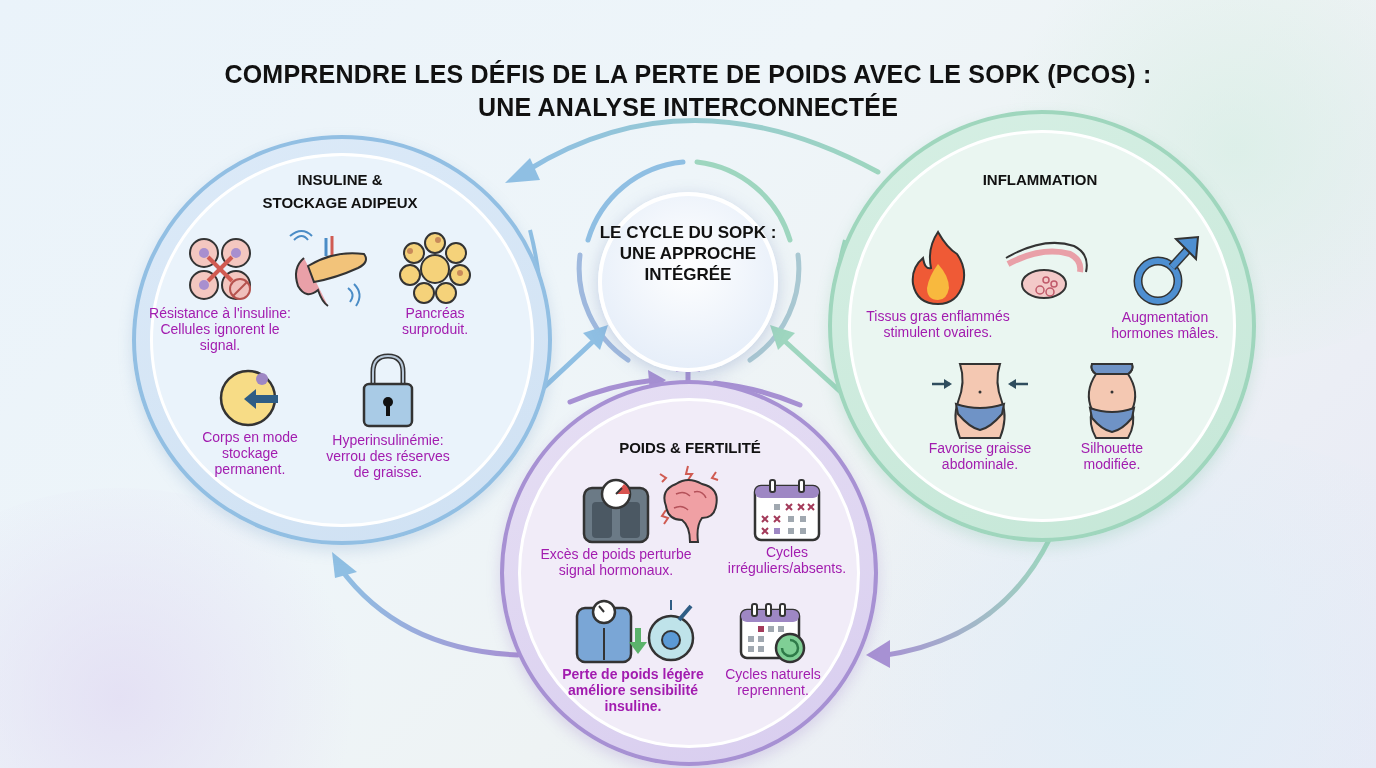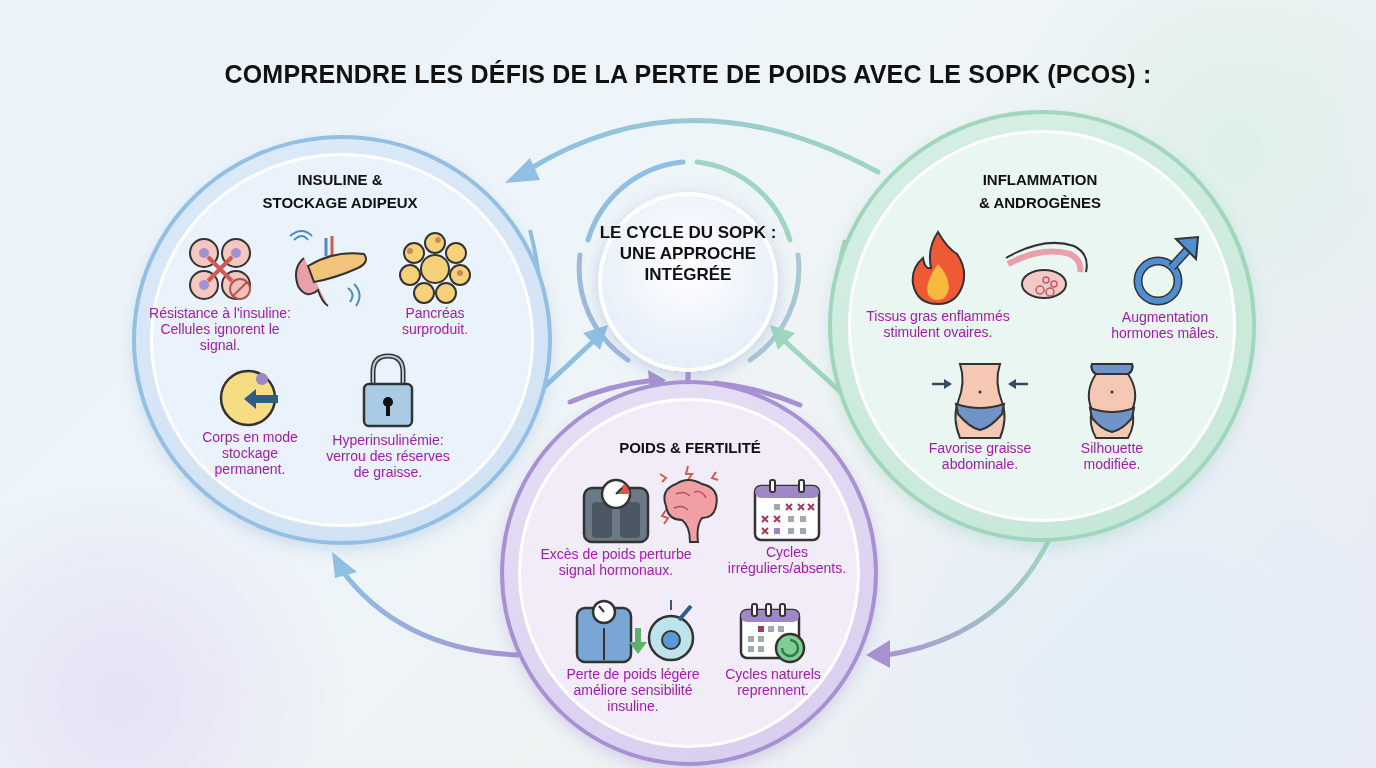--- a/index.html
+++ b/index.html
@@ -49,20 +49,21 @@
 </style>
 </head>
 <body>
 
 <div class="bg-blob-tr"></div>
 <div class="bg-blob-bl"></div>
 <div class="bg-blob-br"></div>
 
 <div class="title">
   <div>COMPRENDRE LES DÉFIS DE LA PERTE DE POIDS AVEC LE SOPK (PCOS) :</div>
+  <div>UNE ANALYSE INTERCONNECTÉE</div>
 </div>
 
 <svg class="connectors" width="1376" height="768">
   <defs>
     <linearGradient id="gTop" x1="0" x2="1">
         <stop offset="0" stop-color="#8fbfe3"></stop>
         <stop offset="1" stop-color="#9ed6bf"></stop>
       </linearGradient>
     <linearGradient id="gLeftBot" x1="0" x2="1">
         <stop offset="0" stop-color="#8fbfe3"></stop>
@@ -190,21 +191,20 @@
 </div>
 
 <div class="ring ring-center"></div>
 <div class="center-title">LE CYCLE DU SOPK : UNE APPROCHE INTÉGRÉE</div>
 
 <div class="ring ring-green">
   <div class="inner"></div>
 </div>
 <div class="section-title" style="left:890px; top:168px; width:300px;">
   <div>INFLAMMATION</div>
-  <div>&amp; ANDROGÈNES</div>
 </div>
 
 <div class="item" style="left:858px; top:228px; width:160px;">
   <svg class="icon" width="62" height="80" viewBox="0 0 62 80">
     <path d="M31 4 Q40 20 50 26 Q60 40 56 56 Q50 76 31 76 Q10 76 6 56 Q4 40 16 30 Q18 42 24 40 Q20 20 31 4 Z" fill="#ef5a36" stroke="#333" stroke-width="2"></path>
     <path d="M31 36 Q42 48 42 60 Q40 72 31 72 Q20 72 20 60 Q22 48 31 36 Z" fill="#f8b93e"></path>
   </svg>
   <span class="caption">Tissus gras enflammés stimulent ovaires.</span>
 </div>
 
@@ -301,21 +301,21 @@
         <path d="M56 26 l6 6 M62 26 l-6 6"></path>
       <path d="M10 38 l6 6 M16 38 l-6 6"></path>
         <path d="M22 38 l6 6 M28 38 l-6 6"></path>
         <path d="M10 50 l6 6 M16 50 l-6 6"></path>
     </g>
     <rect x="22" y="50" width="6" height="6" fill="#9e87c4"></rect>
   </svg>
   <span class="caption">Cycles irréguliers/absents.</span>
 </div>
 
-<div class="item" style="left:548px; top:598px; width:170px;">
+<div class="item" style="left:548px; top:598px; width:170px;font-weight:bold;">
   <svg class="icon" width="140" height="68" viewBox="0 0 140 68">
     <rect x="14" y="10" width="54" height="54" rx="8" fill="#7aa6d6" stroke="#333" stroke-width="2.5"></rect>
     <line x1="41" y1="30" x2="41" y2="62" stroke="#333" stroke-width="2"></line>
     <circle cx="41" cy="14" r="11" fill="#fff" stroke="#333" stroke-width="2.5"></circle>
     <line x1="41" y1="14" x2="36" y2="8" stroke="#333" stroke-width="2"></line>
     <rect x="72" y="30" width="6" height="16" fill="#5bb36b"></rect>
     <polygon points="66,44 84,44 75,56" fill="#5bb36b"></polygon>
     <circle cx="108" cy="40" r="22" fill="#bfe3ea" stroke="#333" stroke-width="2.5"></circle>
     <circle cx="108" cy="42" r="9" fill="#5b9ad6" stroke="#333" stroke-width="2"></circle>
     <line x1="108" y1="2" x2="108" y2="12" stroke="#2f5d85" stroke-width="2"></line>

